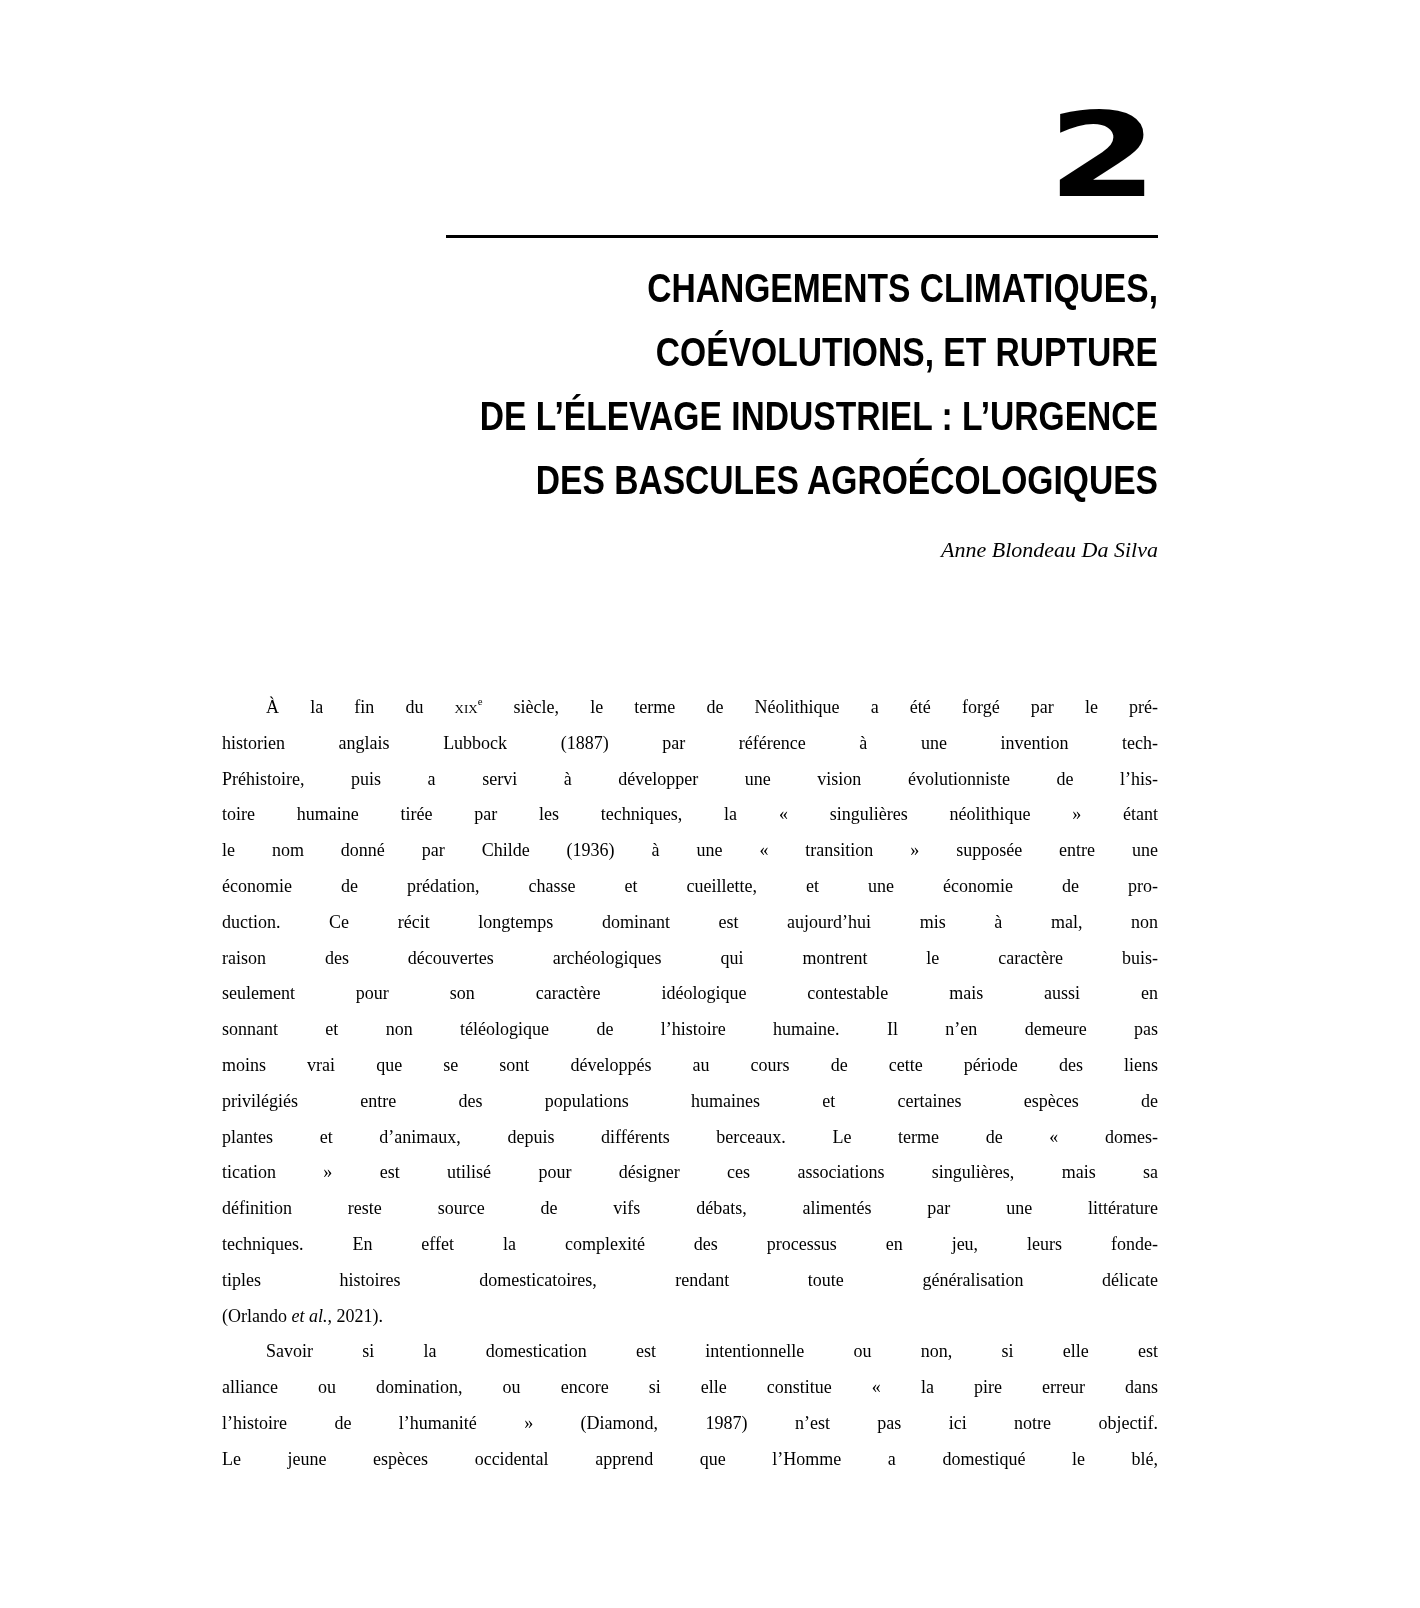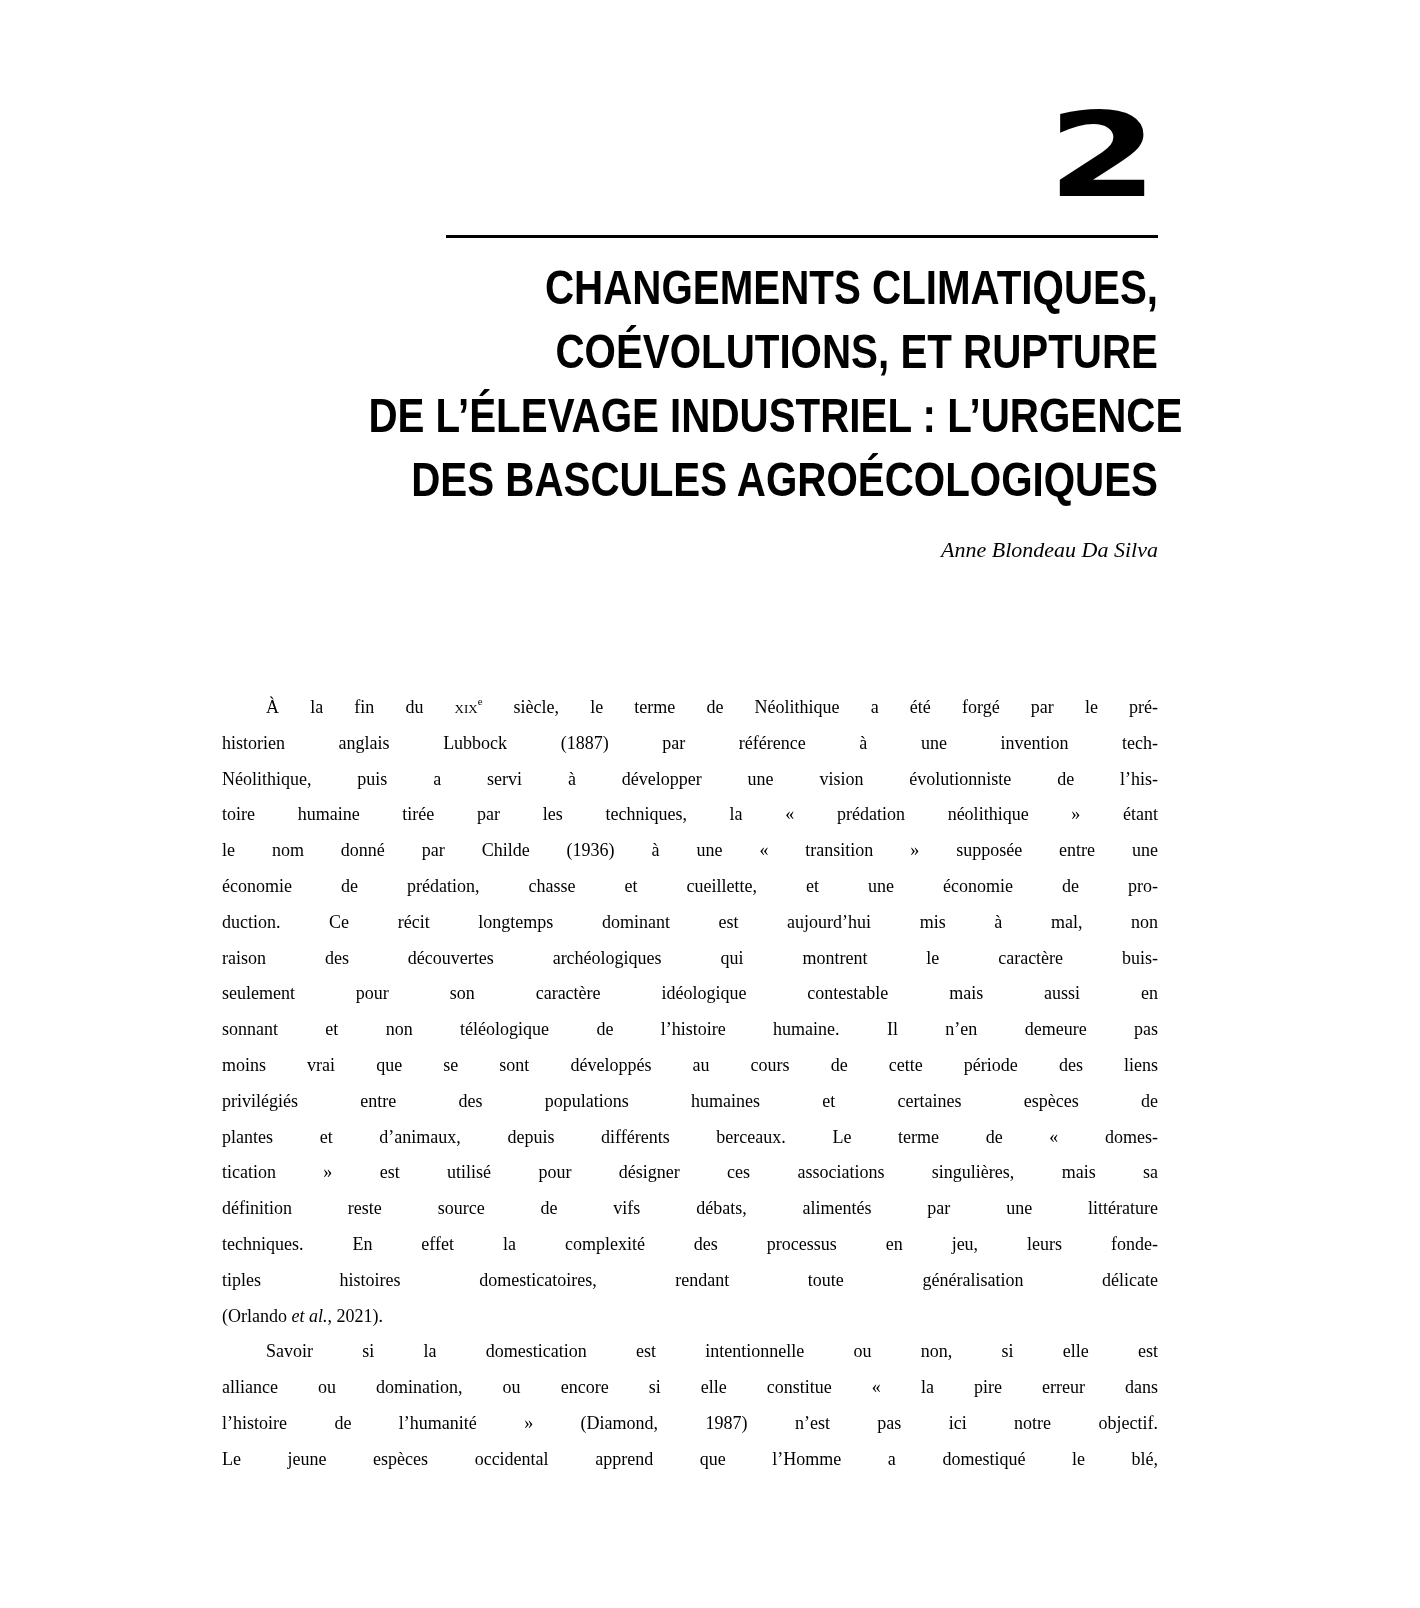--- a/index.html
+++ b/index.html
@@ -9,21 +9,21 @@
     font-family: "DejaVu Sans", sans-serif; font-weight: bold;
     font-size: 118px; line-height: 1; letter-spacing: 0;
     transform: scaleX(1.35); transform-origin: right center;
   }
   .rule {
     position: absolute; left: 446px; top: 235px; width: 712px; height: 3px; background: #000;
   }
   .title {
     position: absolute; right: 262px; top: 256px; width: 940px; text-align: right;
     font-family: "Liberation Sans", sans-serif; font-weight: bold;
-    font-size: 48px; line-height: 64px;
+    font-size: 40px; line-height: 64px;
   }
   .title-line { display: block; white-space: nowrap; transform: scaleX(0.84); transform-origin: right center; }
   .author {
     position: absolute; right: 262px; top: 530px;
     font-family: "Liberation Serif", serif; font-style: italic;
     font-size: 22px; line-height: 40px;
   }
   .body-text {
     position: absolute; left: 222px; top: 690px; width: 936px;
     font-family: "Liberation Serif", serif; font-size: 18px; line-height: 35.8px;
@@ -51,22 +51,22 @@
   <span class="title-line">DE L’ÉLEVAGE INDUSTRIEL : L’URGENCE</span>
   <span class="title-line">DES BASCULES AGROÉCOLOGIQUES</span>
 </div>
 
 <div class="author">Anne Blondeau Da Silva</div>
 
 <div class="body-text">
   <div>
     <div class="line indent" style="white-space: normal; overflow: hidden;"><span>À la fin du </span><span class="sc">XIX</span><sup>e</sup><span> siècle, le terme de Néolithique a été forgé par le pré-</span></div>
     <div class="line" style="white-space: normal; overflow: hidden;">historien anglais Lubbock (1887) par référence à une invention tech-</div>
-    <div class="line" style="white-space: normal; overflow: hidden;">Néolithique, puis a servi à développer une vision évolutionniste de l’his-</div>
-    <div class="line" style="white-space: normal; overflow: hidden;">toire humaine tirée par les techniques, la « prédation néolithique » étant</div>
+    <div class="line" style="white-space: normal; overflow: hidden;">Préhistoire, puis a servi à développer une vision évolutionniste de l’his-</div>
+    <div class="line" style="white-space: normal; overflow: hidden;">toire humaine tirée par les techniques, la « singulières néolithique » étant</div>
     <div class="line" style="white-space: normal; overflow: hidden;">le nom donné par Childe (1936) à une « transition » supposée entre une</div>
     <div class="line" style="white-space: normal; overflow: hidden;">économie de prédation, chasse et cueillette, et une économie de pro-</div>
     <div class="line" style="white-space: normal; overflow: hidden;">duction. Ce récit longtemps dominant est aujourd’hui mis à mal, non</div>
     <div class="line" style="white-space: normal; overflow: hidden;">raison des découvertes archéologiques qui montrent le caractère buis-</div>
     <div class="line" style="white-space: normal; overflow: hidden;">seulement pour son caractère idéologique contestable mais aussi en</div>
     <div class="line" style="white-space: normal; overflow: hidden;">sonnant et non téléologique de l’histoire humaine. Il n’en demeure pas</div>
     <div class="line" style="white-space: normal; overflow: hidden;">moins vrai que se sont développés au cours de cette période des liens</div>
     <div class="line" style="white-space: normal; overflow: hidden;">privilégiés entre des populations humaines et certaines espèces de</div>
     <div class="line" style="white-space: normal; overflow: hidden;">plantes et d’animaux, depuis différents berceaux. Le terme de « domes-</div>
     <div class="line" style="white-space: normal; overflow: hidden;">tication » est utilisé pour désigner ces associations singulières, mais sa</div>

